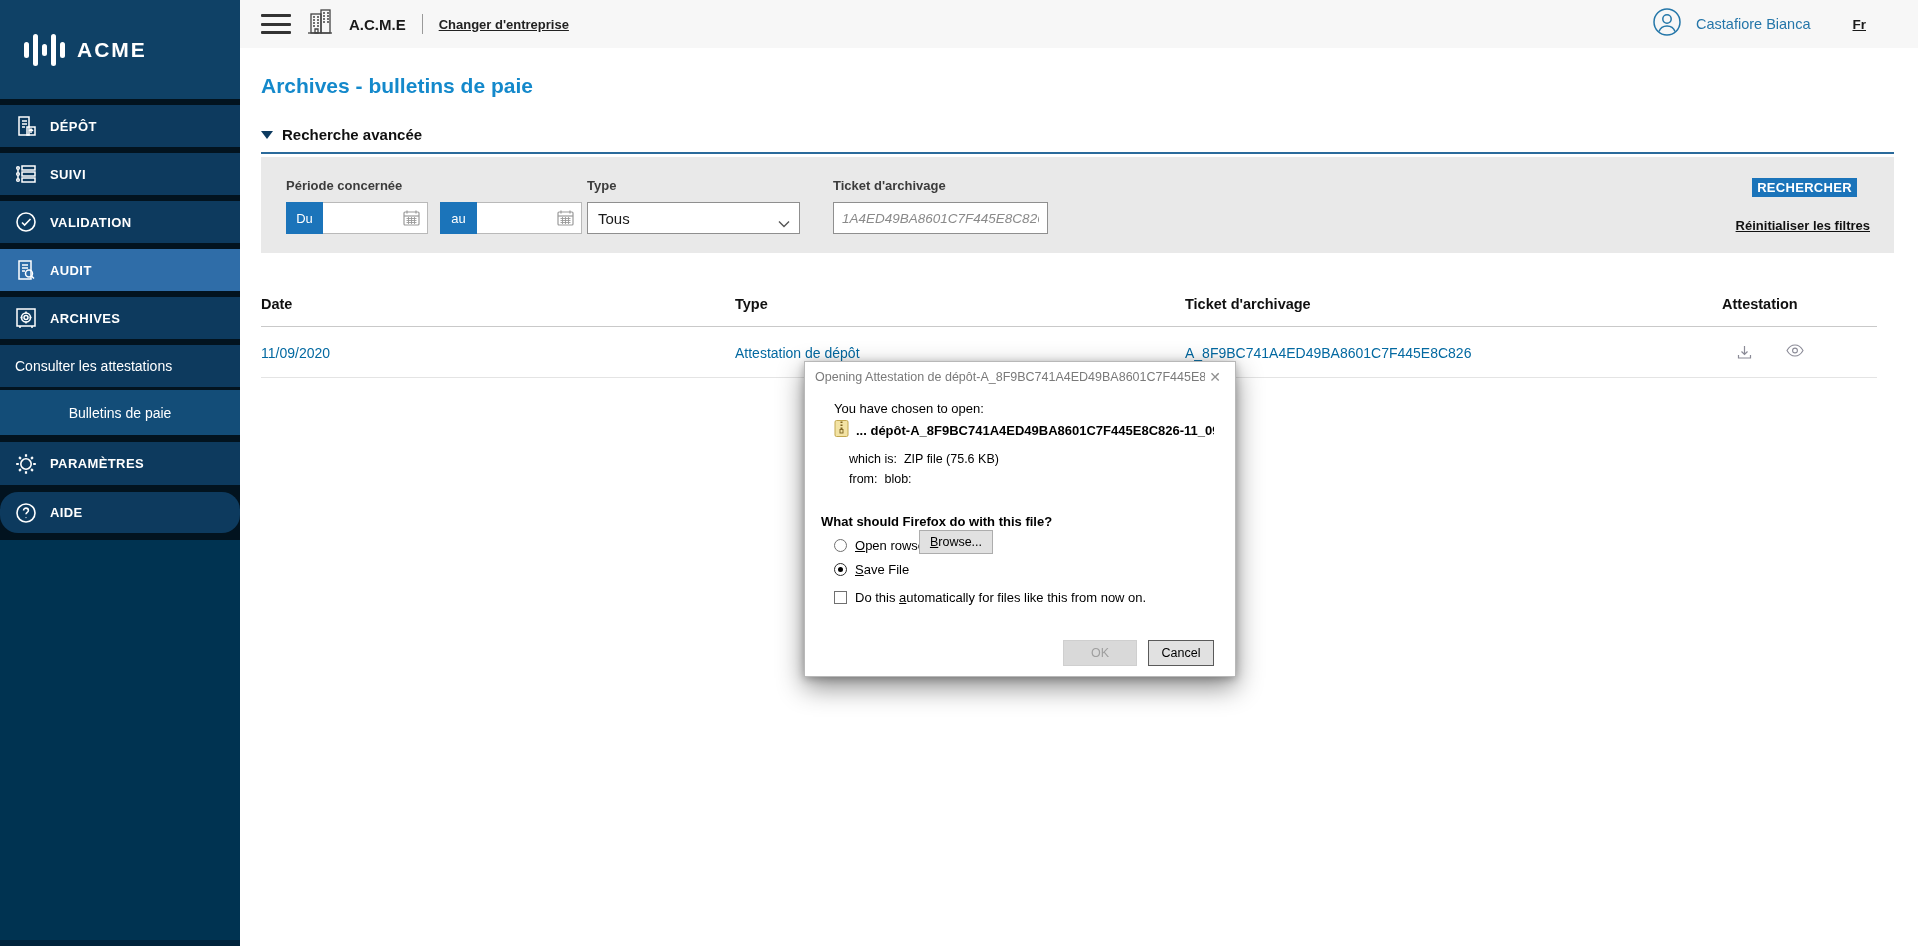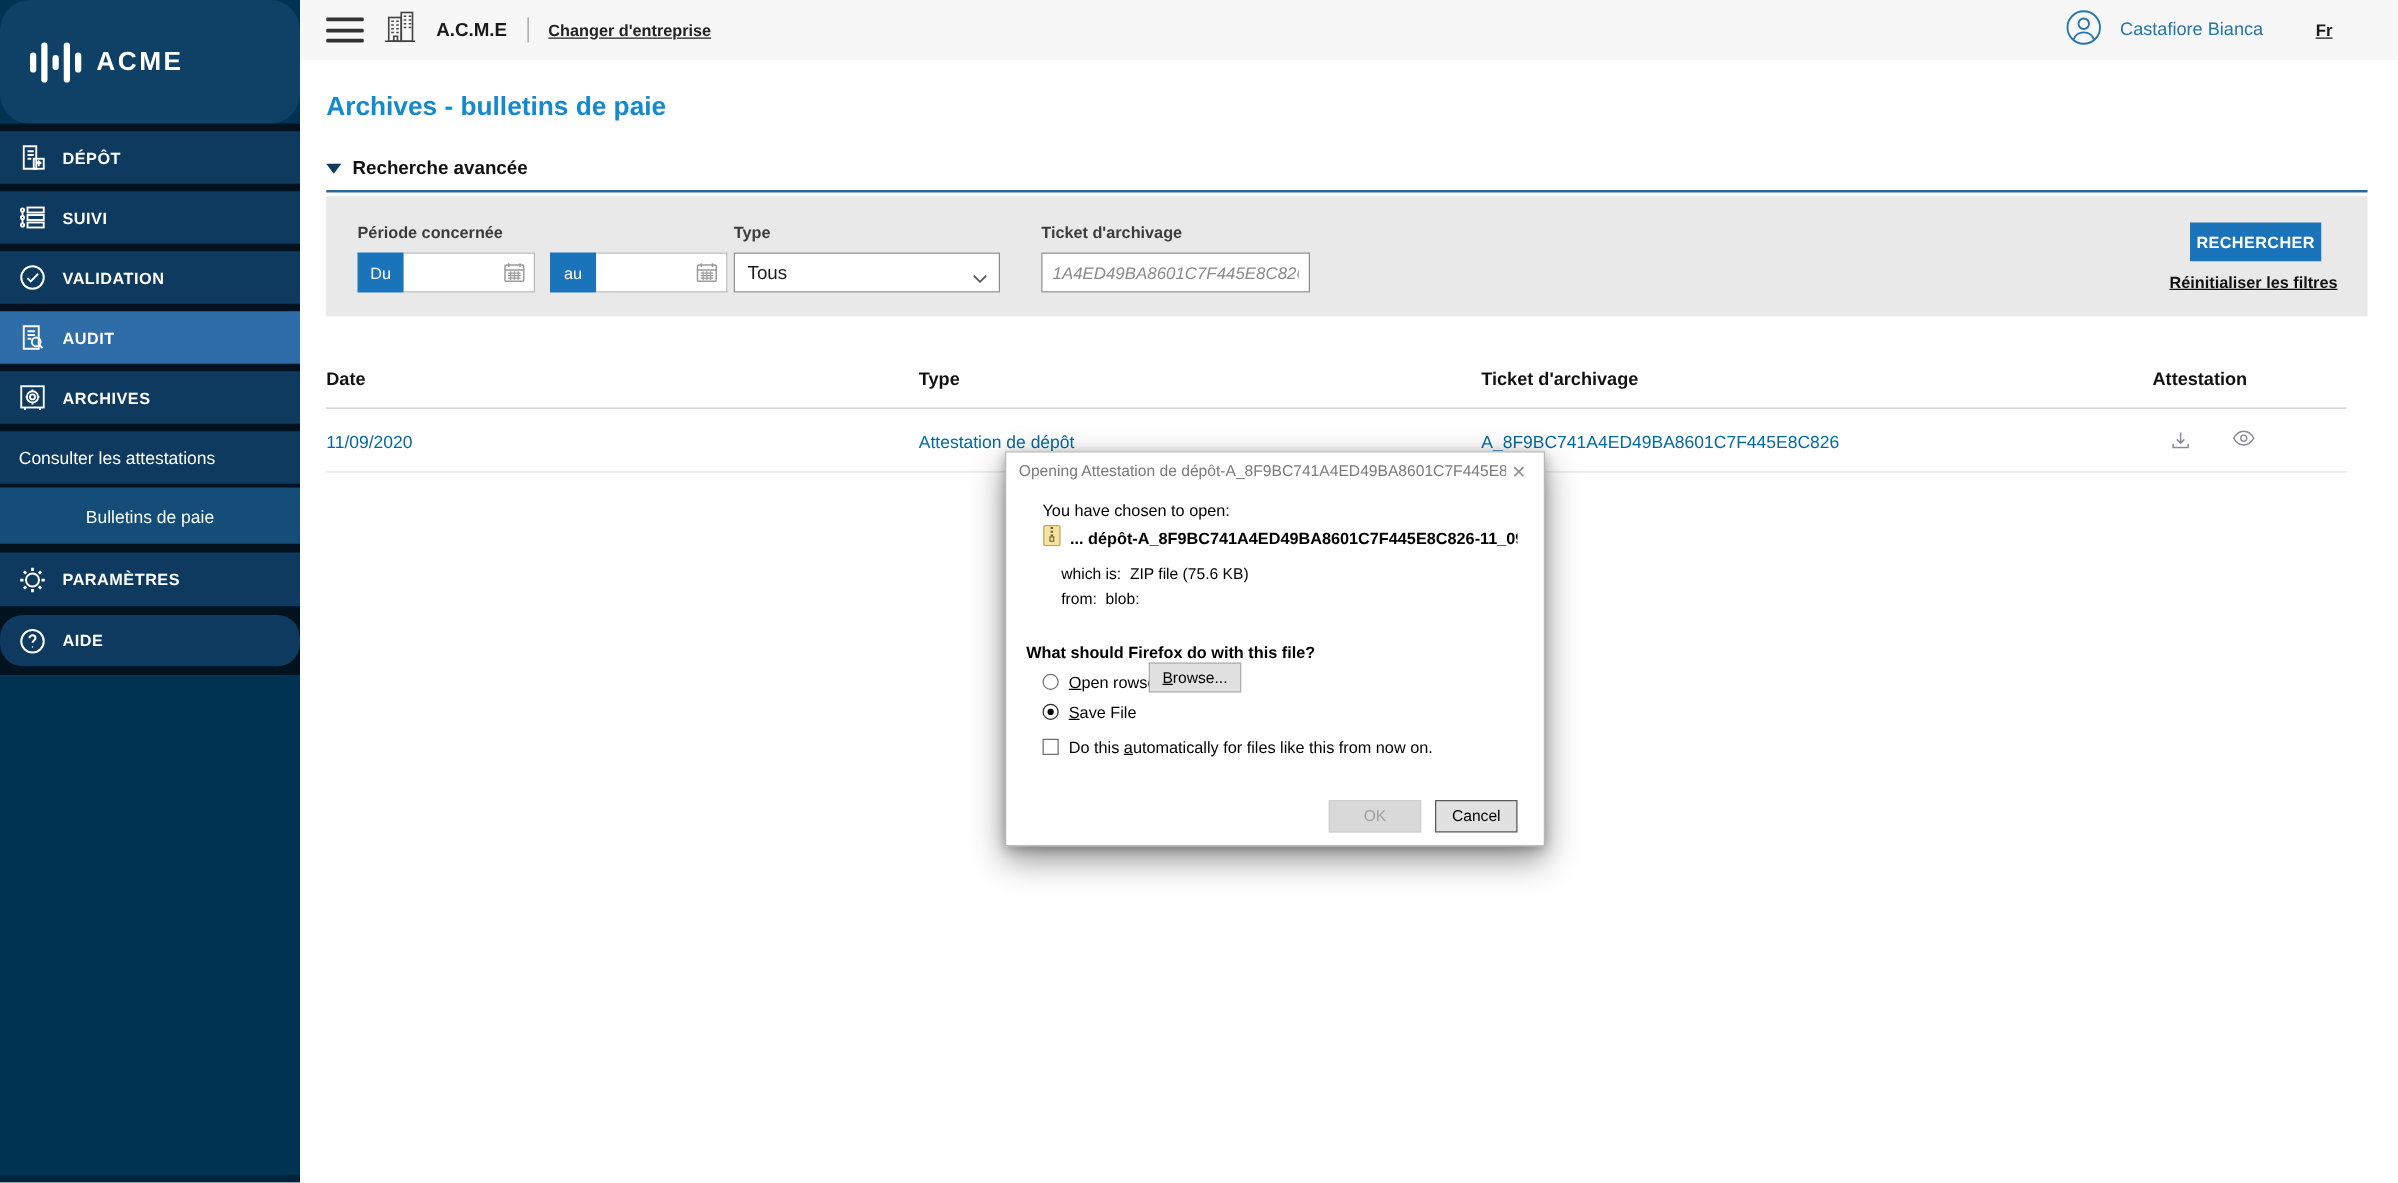--- a/index.html
+++ b/index.html
@@ -4,21 +4,21 @@
 <style>
   * { box-sizing: border-box; margin: 0; padding: 0; }
   html,body { width:1918px; height:946px; }
   body {
     font-family: "Liberation Sans", sans-serif;
     background:#ffffff; color:#1a1a1a; position:relative; overflow:hidden;
   }
 
   
   .sidebar { position:absolute; left:0; top:0; width:240px; height:946px; background:#003351; }
-  .logo-block { height:99px; background:#0f4166; display:flex; align-items:center; padding-left:24px; gap:12px;border-radius:24px; }
+  .logo-block { height:99px; background:#0f4166; display:flex; align-items:center; padding-left:24px; gap:12px; }
   .logo-bars { display:flex; align-items:center; gap:4px; height:34px; }
   .logo-bars i { display:block; width:5px; background:#fff; border-radius:3px; }
   .logo-text { color:#fff; font-size:21px; font-weight:700; letter-spacing:2px; }
   .side-menu { background:#02131f; padding-top:6px; padding-bottom:7px; }
   .nav-item {
     height:42px; background:#0d3a5e; color:#fff; display:flex; align-items:center;
     padding-left:13px; gap:11px; margin-bottom:6px; cursor:pointer;
     font-size:13px; font-weight:600; letter-spacing:.4px;
   }
   .nav-item:last-child { margin-bottom:0;border-radius:18px; }
@@ -62,21 +62,21 @@
   .controls-row { display:flex; align-items:center; }
   .btn-du { width:37px; height:32px; background:#1b74ba; color:#fff; font-size:13px; display:flex; align-items:center; justify-content:center; cursor:pointer; }
   .date-input { width:105px; height:32px; background:#fff; border:1px solid #b9b9b9; border-left:none; position:relative; }
   .date-input input { width:76px; height:30px; border:none; outline:none; font-size:13px; padding:0 4px 0 8px; background:transparent; }
   .cal-ic { position:absolute; right:6px; top:6px; cursor:pointer; }
   .gap12 { width:12px; }
   .select-box { width:213px; height:32px; background:#fff; border:1px solid #8f8f8f; display:flex; align-items:center; padding:0 10px; font-size:15px; color:#1a1a1a; cursor:pointer; position:relative; }
   .select-box .chev { position:absolute; right:9px; top:11px; }
   .ticket-input { width:215px; height:32px; background:#fff; border:1px solid #8f8f8f; font-size:13.5px; padding:0 8px; font-style:italic; color:#555; outline:none; }
   .ticket-input::placeholder { color:#8a8a8a; font-style:italic; }
-  .btn-search { position:absolute; right:37px; top:21px; width:105px; height:31px; background:#1b74ba; color:#fff; font-size:13px; font-weight:700; border:none; cursor:pointer; letter-spacing:.3px; }
+  .btn-search { position:absolute; right:37px; top:21px; width:105px; height:19px; background:#1b74ba; color:#fff; font-size:13px; font-weight:700; border:none; cursor:pointer; letter-spacing:.3px; }
   .reset-link { position:absolute; right:24px; top:61px; font-size:13px; font-weight:700; color:#111; text-decoration:underline; cursor:pointer; }
 
   
   .results { position:absolute; left:21px; top:240px; width:1616px; }
   .thead { display:grid; grid-template-columns:474px 450px 537px 1fr; font-size:14.5px; font-weight:700; color:#111; padding:8px 0 14px 0; border-bottom:1px solid #c9c9c9; }
   .trow { display:grid; grid-template-columns:474px 450px 537px 1fr; font-size:14px; color:#0369a1; padding:17px 0 16px 0; border-bottom:1px solid #e4e4e4; align-items:center; }
   .att-icons { display:flex; gap:33px; padding-left:14px; }
   .icon-btn { cursor:pointer; display:inline-flex; }
 
   

